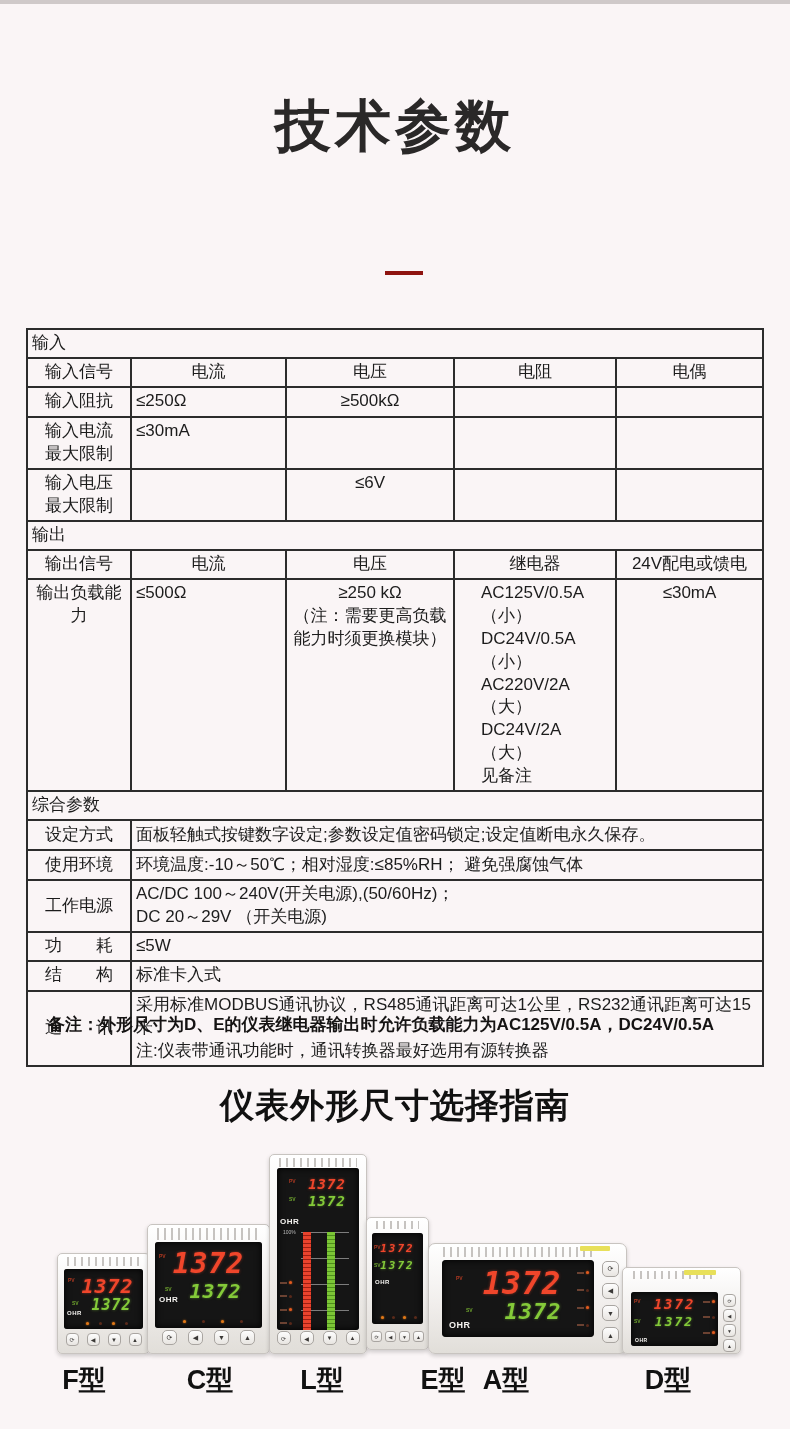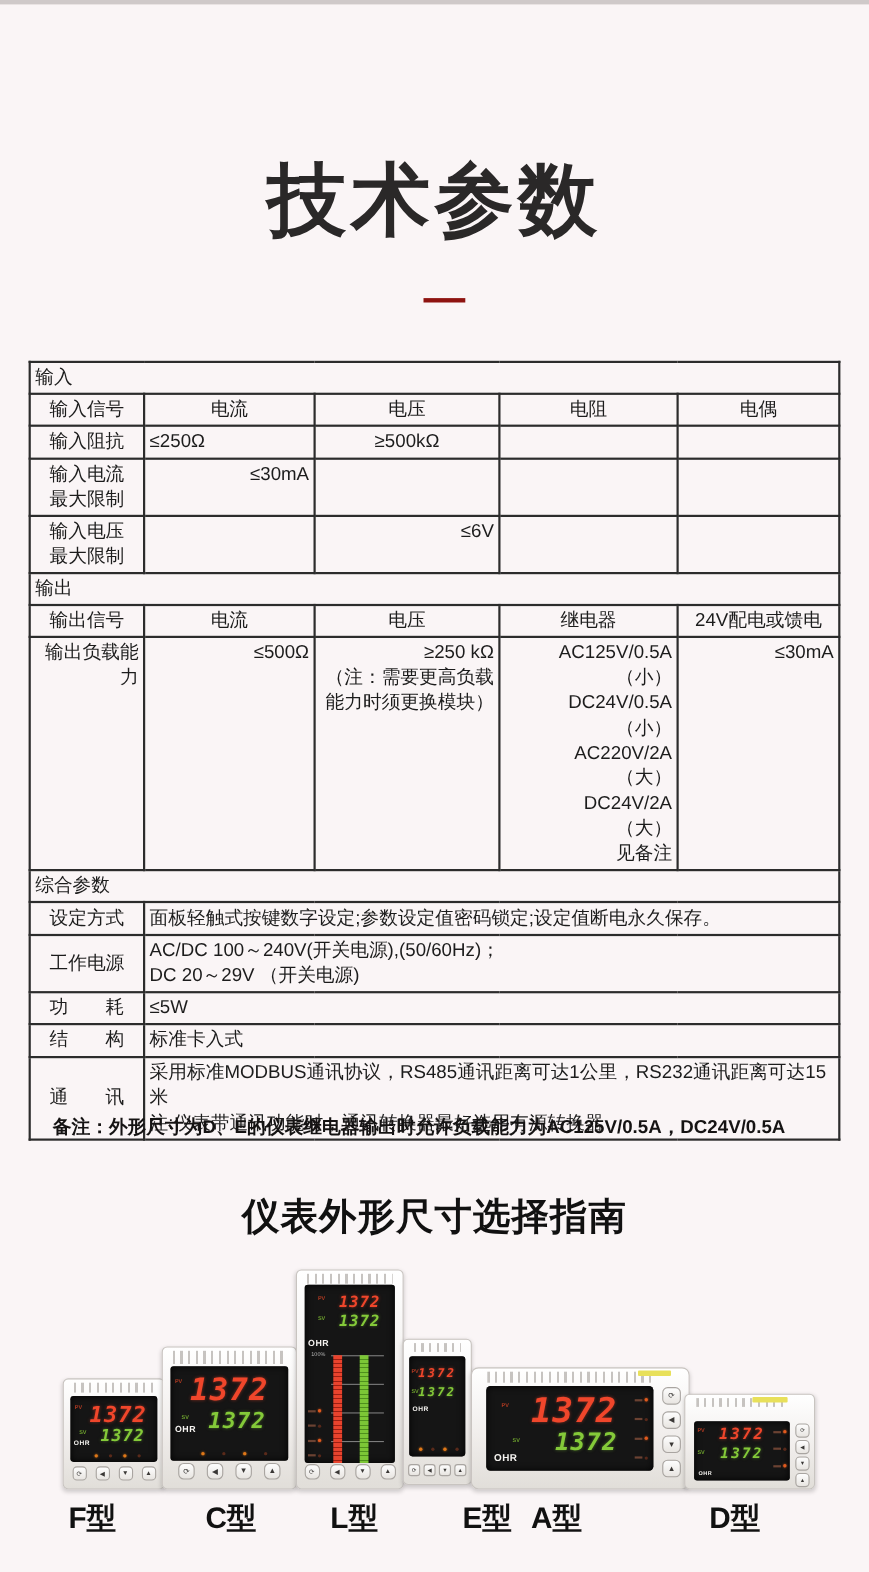--- a/index.html
+++ b/index.html
@@ -7,40 +7,40 @@
     width:790px;height:1429px;position:relative;overflow:hidden;
     background:#faf5f6;
     font-family:"Liberation Sans", sans-serif;
     color:#1d1b1b;
   }
   .topbar{position:absolute;left:0;top:0;width:790px;height:4px;background:#cfc9c9;}
 
   
   .big-title{
     position:absolute;left:0;top:98px;width:790px;text-align:center;
-    font-size:72px;font-weight:bold;letter-spacing:4px;color:#2a2828;line-height:1;margin-top:48px;
+    font-size:56px;font-weight:bold;letter-spacing:4px;color:#2a2828;line-height:1;
   }
   .title-dash{position:absolute;left:385px;top:271px;width:38px;height:4px;background:#8e1310;}
   .section2-title{
     position:absolute;left:0;top:1083px;width:790px;text-align:center;
     font-size:34px;font-weight:bold;letter-spacing:1px;color:#111;
   }
 
   
   .spec-wrap{position:absolute;left:26px;top:328px;width:624px;}
   table.spec{border-collapse:collapse;width:736px;table-layout:fixed;
     font-size:17px;color:#1c1c1c;}
   table.spec td{border:2px solid #2c2c2c;padding:2px 4px;line-height:1.35;}
   td.sec{padding-left:26px;font-size:17px;}
   td.lbl{text-align:center;white-space:pre-line;}
   td.v-l{text-align:left;padding-left:32px;}
   td.v-c{text-align:center;}
   td.v-g{text-align:left;padding-left:11px;}
   td.pre{white-space:pre-line;}
-  td.vtop{vertical-align:top;padding-top:4px;text-align:right;}
+  td.vtop{vertical-align:top;padding-top:4px;}
   tr.h25{height:25px;} tr.h28{height:28px;} tr.h30{height:30px;margin-left:28px;}
   tr.h52{height:52px;} tr.h120{height:120px;} tr.h47{height:47px;} tr.h57{height:57px;}
 
   .note{
     position:absolute;left:48px;top:1013px;width:710px;
     font-size:17px;font-weight:bold;color:#151313;
   }
 
   
   .dev{position:absolute;border-radius:5px;border:1px solid #c8c4c0;
@@ -227,20 +227,24 @@
     <td class="v-c vtop">≤30mA</td>
   </tr>
 
   <tr class="h25">
           <td class="sec" colspan="5">综合参数</td>
         </tr>
   <tr class="h30">
     <td class="lbl">设定方式</td>
     <td class="v-g" colspan="4">面板轻触式按键数字设定;参数设定值密码锁定;设定值断电永久保存。</td>
   </tr>
+  <tr class="h30">
+    <td class="lbl">使用环境</td>
+    <td class="v-g" colspan="4">环境温度:-10～50℃；相对湿度:≤85%RH；  避免强腐蚀气体</td>
+  </tr>
   <tr class="h47">
     <td class="lbl">工作电源</td>
     <td class="v-g pre" colspan="4">AC/DC 100～240V(开关电源),(50/60Hz)；
 DC 20～29V （开关电源)</td>
   </tr>
   <tr class="h28">
     <td class="lbl">功　　耗</td>
     <td class="v-g" colspan="4">≤5W</td>
   </tr>
   <tr class="h30">

